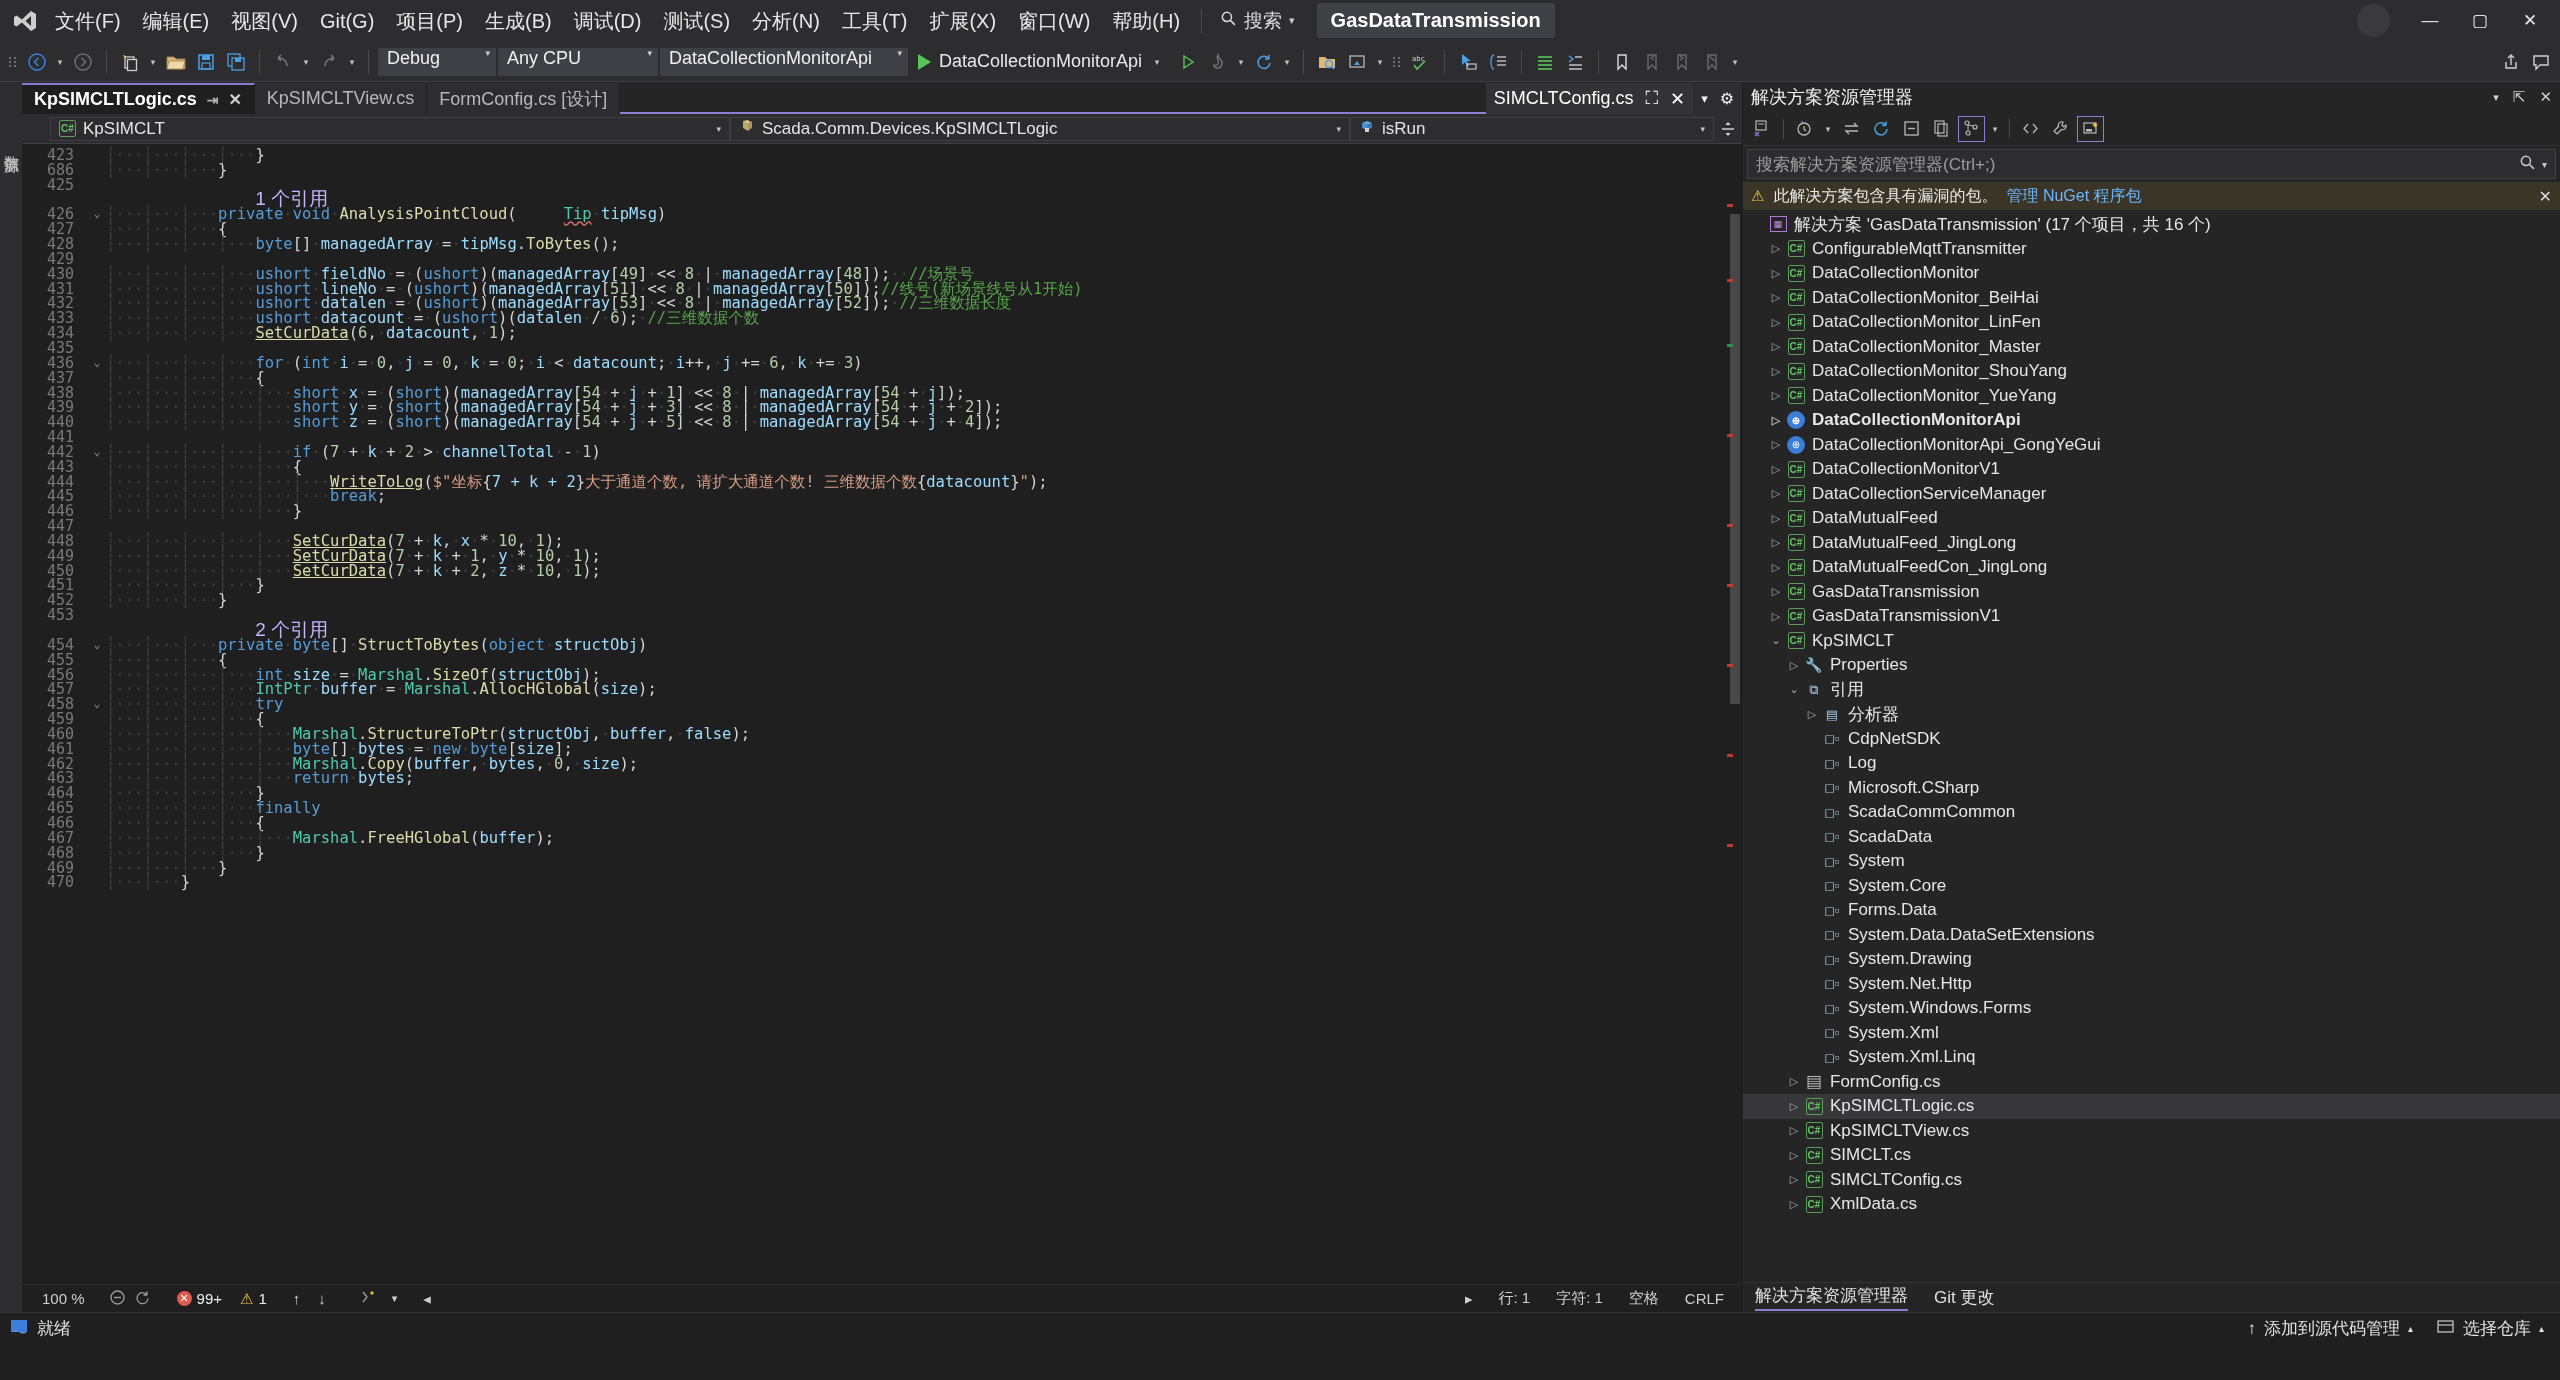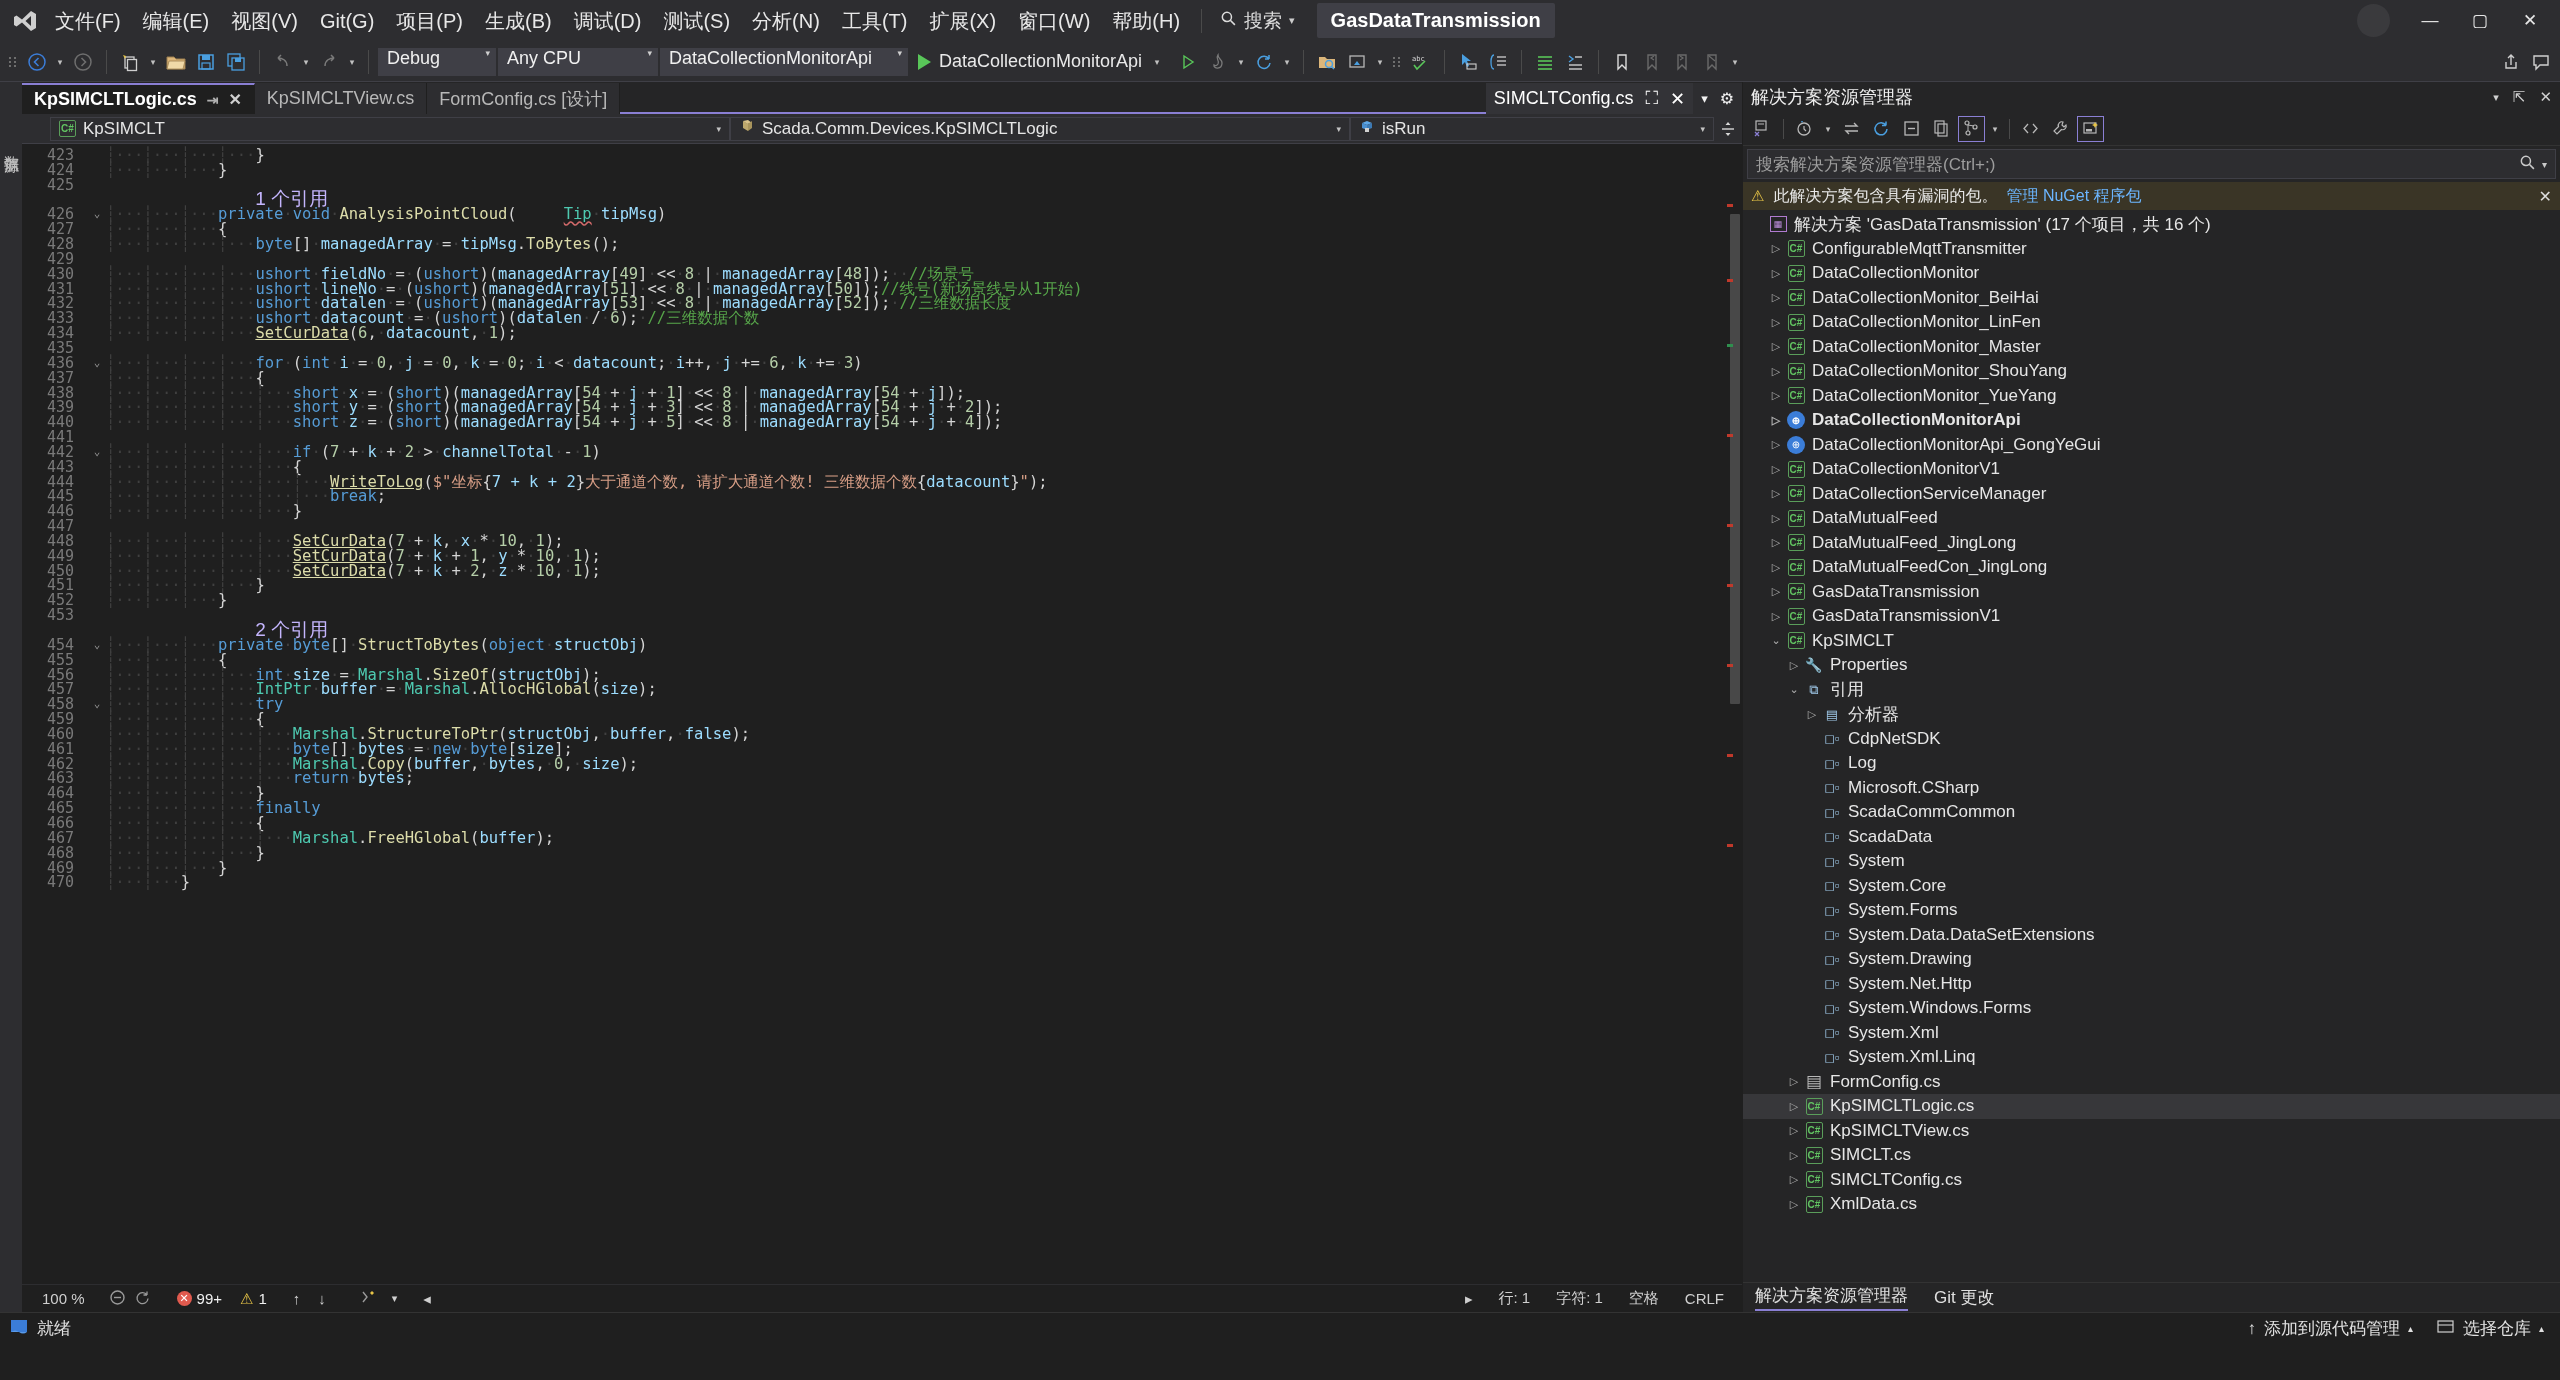--- a/index.html
+++ b/index.html
@@ -452,21 +452,21 @@
             <line x1="3" y1="9" x2="15" y2="9" stroke="#d8d8d8" stroke-width="1.4"></line>
             <path d="M9 2 l-2.5 3 h5 z M9 16 l-2.5 -3 h5 z" fill="#d8d8d8"></path>
           </svg>
       </div>
     </div>
 
     <div class="codewrap">
       <div class="glyph-margin"></div>
       <div class="code-scroll" id="code-body">
           <div class="line"><span class="lnum">423</span><span class="fold"></span><span class="ltext"><span class="ind">┆</span><span class="dot">···</span><span class="ind">┆</span><span class="dot">···</span><span class="ind">┆</span><span class="dot">···</span><span class="ind">┆</span><span class="dot">···</span><span class="op">}</span></span></div>
-          <div class="line"><span class="lnum">424</span><span class="fold"></span><span class="ltext"><span class="ind">┆</span><span class="dot">···</span><span class="ind">┆</span><span class="dot">···</span><span class="ind">┆</span><span class="dot">···</span><span class="op">}</span></span></div>
+          <div class="line"><span class="lnum">686</span><span class="fold"></span><span class="ltext"><span class="ind">┆</span><span class="dot">···</span><span class="ind">┆</span><span class="dot">···</span><span class="ind">┆</span><span class="dot">···</span><span class="op">}</span></span></div>
           <div class="line"><span class="lnum">425</span><span class="fold"></span><span class="ltext"></span></div>
           <div class="line"><span class="lnum"></span><span class="fold"></span><span class="ltext">&nbsp;&nbsp;&nbsp;&nbsp;&nbsp;&nbsp;&nbsp;&nbsp;&nbsp;&nbsp;&nbsp;&nbsp;&nbsp;&nbsp;&nbsp;&nbsp;<span class="ref">1 个引用</span></span></div>
           <div class="line"><span class="lnum">426</span><span class="fold">⌄</span><span class="ltext"><span class="ind">┆</span><span class="dot">···</span><span class="ind">┆</span><span class="dot">···</span><span class="ind">┆</span><span class="dot">···</span><span class="kw">private</span><span class="dot">·</span><span class="kw">void</span><span class="dot">·</span><span class="typ">AnalysisPointCloud</span><span class="op">(</span><span class="kw2 err">Tip</span><span class="dot">·</span><span class="var">tipMsg</span><span class="op">)</span></span></div>
           <div class="line"><span class="lnum">427</span><span class="fold"></span><span class="ltext"><span class="ind">┆</span><span class="dot">···</span><span class="ind">┆</span><span class="dot">···</span><span class="ind">┆</span><span class="dot">···</span><span class="op">{</span></span></div>
           <div class="line"><span class="lnum">428</span><span class="fold"></span><span class="ltext"><span class="ind">┆</span><span class="dot">···</span><span class="ind">┆</span><span class="dot">···</span><span class="ind">┆</span><span class="dot">···</span><span class="ind">┆</span><span class="dot">···</span><span class="kw">byte</span><span class="op">[</span><span class="op">]</span><span class="dot">·</span><span class="var">managedArray</span><span class="dot">·</span><span class="op">=</span><span class="dot">·</span><span class="var">tipMsg</span><span class="op">.</span><span class="typ">ToBytes</span><span class="op">(</span><span class="op">)</span><span class="op">;</span></span></div>
           <div class="line"><span class="lnum">429</span><span class="fold"></span><span class="ltext"></span></div>
           <div class="line"><span class="lnum">430</span><span class="fold"></span><span class="ltext"><span class="ind">┆</span><span class="dot">···</span><span class="ind">┆</span><span class="dot">···</span><span class="ind">┆</span><span class="dot">···</span><span class="ind">┆</span><span class="dot">···</span><span class="kw">ushort</span><span class="dot">·</span><span class="var">fieldNo</span><span class="dot">·</span><span class="op">=</span><span class="dot">·</span><span class="op">(</span><span class="kw">ushort</span><span class="op">)</span><span class="op">(</span><span class="var">managedArray</span><span class="op">[</span><span class="num">49</span><span class="op">]</span><span class="dot">·</span><span class="op">&lt;</span><span class="op">&lt;</span><span class="dot">·</span><span class="num">8</span><span class="dot">·</span><span class="op">|</span><span class="dot">·</span><span class="var">managedArray</span><span class="op">[</span><span class="num">48</span><span class="op">]</span><span class="op">)</span><span class="op">;</span><span class="dot">·</span><span class="dot">·</span><span class="cmt">//场景号</span></span></div>
           <div class="line"><span class="lnum">431</span><span class="fold"></span><span class="ltext"><span class="ind">┆</span><span class="dot">···</span><span class="ind">┆</span><span class="dot">···</span><span class="ind">┆</span><span class="dot">···</span><span class="ind">┆</span><span class="dot">···</span><span class="kw">ushort</span><span class="dot">·</span><span class="var">lineNo</span><span class="dot">·</span><span class="op">=</span><span class="dot">·</span><span class="op">(</span><span class="kw">ushort</span><span class="op">)</span><span class="op">(</span><span class="var">managedArray</span><span class="op">[</span><span class="num">51</span><span class="op">]</span><span class="dot">·</span><span class="op">&lt;</span><span class="op">&lt;</span><span class="dot">·</span><span class="num">8</span><span class="dot">·</span><span class="op">|</span><span class="dot">·</span><span class="var">managedArray</span><span class="op">[</span><span class="num">50</span><span class="op">]</span><span class="op">)</span><span class="op">;</span><span class="cmt">//线号(新场景线号从1开始)</span></span></div>
           <div class="line"><span class="lnum">432</span><span class="fold"></span><span class="ltext"><span class="ind">┆</span><span class="dot">···</span><span class="ind">┆</span><span class="dot">···</span><span class="ind">┆</span><span class="dot">···</span><span class="ind">┆</span><span class="dot">···</span><span class="kw">ushort</span><span class="dot">·</span><span class="var">datalen</span><span class="dot">·</span><span class="op">=</span><span class="dot">·</span><span class="op">(</span><span class="kw">ushort</span><span class="op">)</span><span class="op">(</span><span class="var">managedArray</span><span class="op">[</span><span class="num">53</span><span class="op">]</span><span class="dot">·</span><span class="op">&lt;</span><span class="op">&lt;</span><span class="dot">·</span><span class="num">8</span><span class="dot">·</span><span class="op">|</span><span class="dot">·</span><span class="var">managedArray</span><span class="op">[</span><span class="num">52</span><span class="op">]</span><span class="op">)</span><span class="op">;</span><span class="dot">·</span><span class="cmt">//三维数据长度</span></span></div>
           <div class="line"><span class="lnum">433</span><span class="fold"></span><span class="ltext"><span class="ind">┆</span><span class="dot">···</span><span class="ind">┆</span><span class="dot">···</span><span class="ind">┆</span><span class="dot">···</span><span class="ind">┆</span><span class="dot">···</span><span class="kw">ushort</span><span class="dot">·</span><span class="var">datacount</span><span class="dot">·</span><span class="op">=</span><span class="dot">·</span><span class="op">(</span><span class="kw">ushort</span><span class="op">)</span><span class="op">(</span><span class="var">datalen</span><span class="dot">·</span><span class="op">/</span><span class="dot">·</span><span class="num">6</span><span class="op">)</span><span class="op">;</span><span class="dot">·</span><span class="cmt">//三维数据个数</span></span></div>
@@ -852,21 +852,21 @@
           <span class="ic">
             <span class="ic-ref">◻▫</span>
           </span>
           <span>System.Core</span>
         </div>
         <div class="tr" style="padding-left: 60px;">
           <span class="exp"></span>
           <span class="ic">
             <span class="ic-ref">◻▫</span>
           </span>
-          <span>System.Forms</span>
+          <span>Forms.Data</span>
         </div>
         <div class="tr" style="padding-left: 60px;">
           <span class="exp"></span>
           <span class="ic">
             <span class="ic-ref">◻▫</span>
           </span>
           <span>System.Data.DataSetExtensions</span>
         </div>
         <div class="tr" style="padding-left: 60px;">
           <span class="exp"></span>

